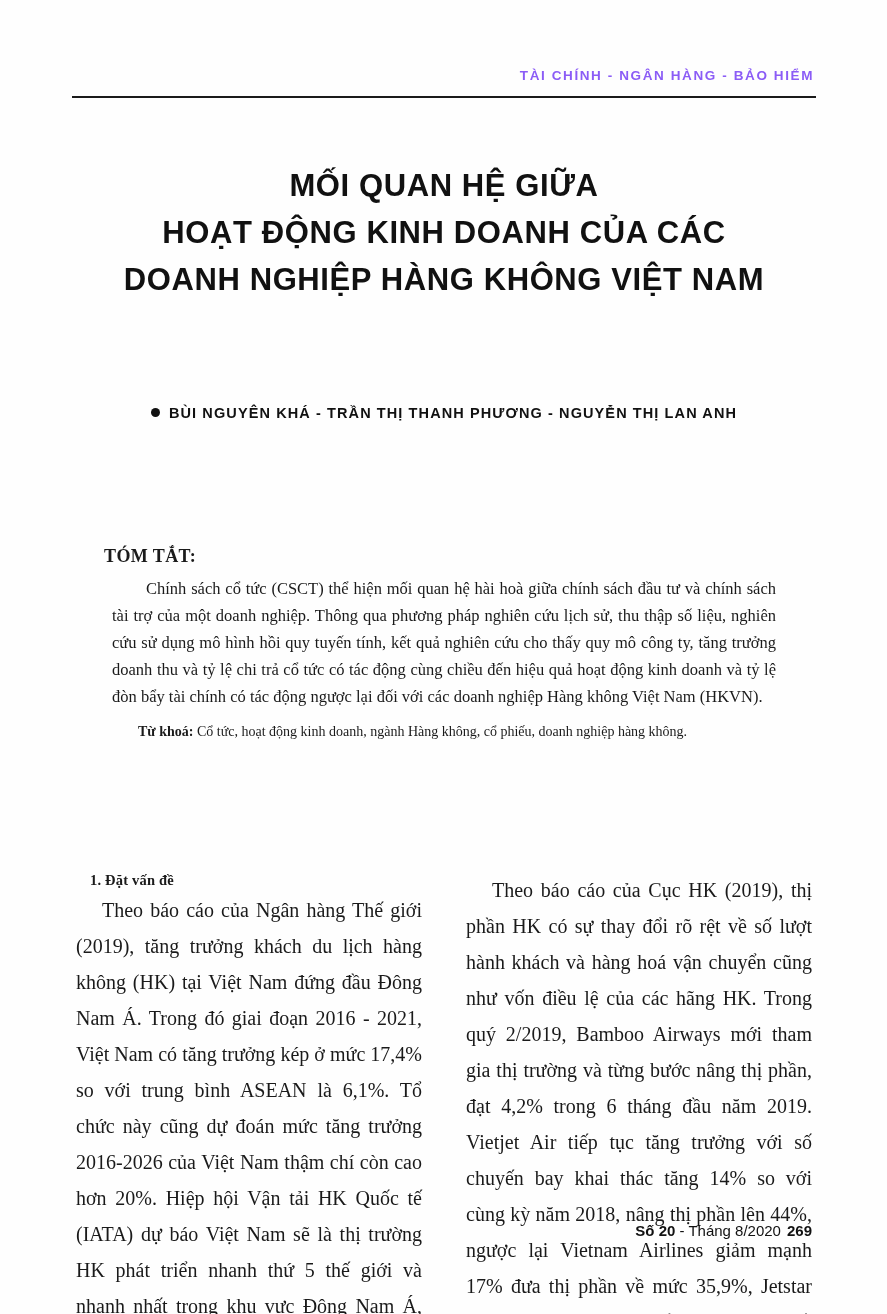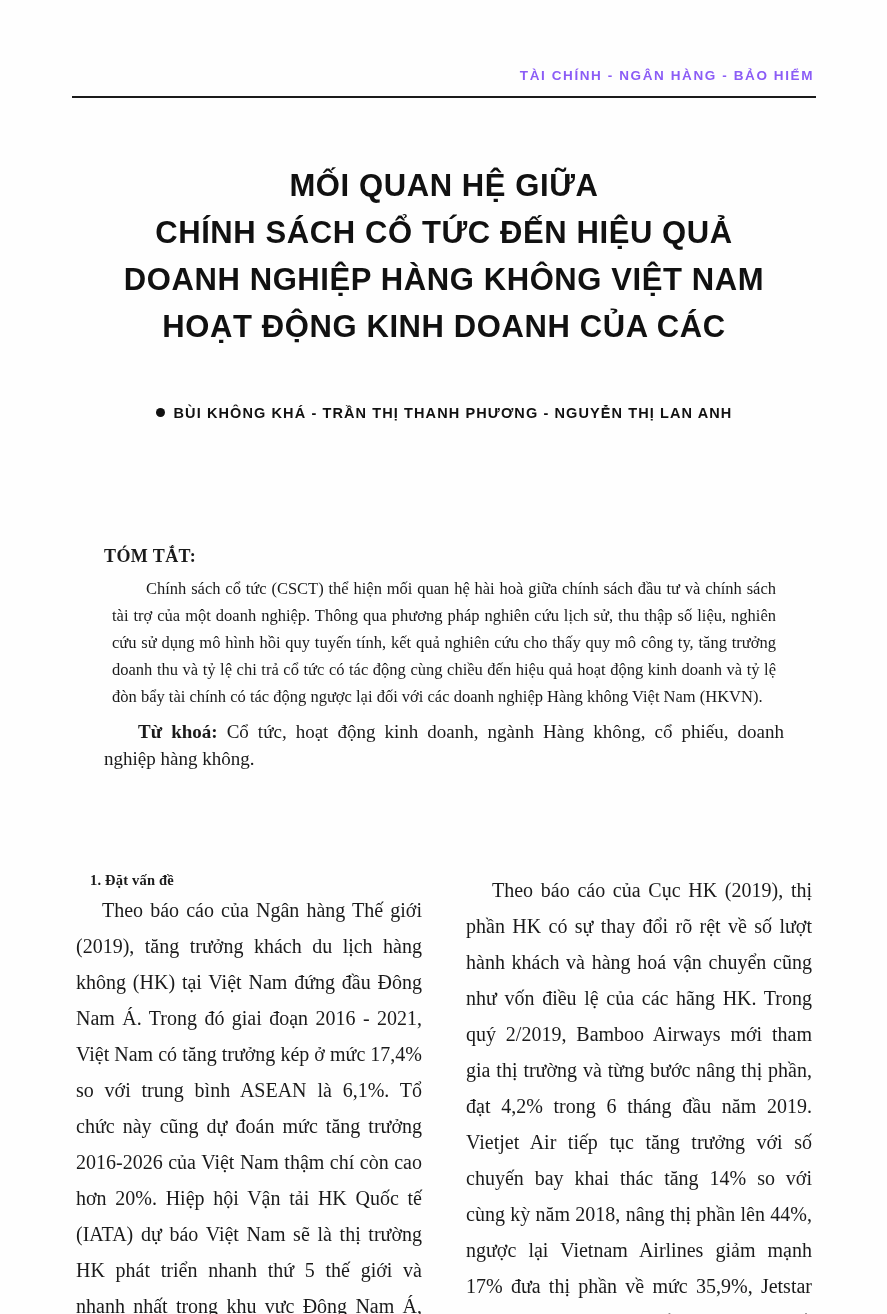--- a/index.html
+++ b/index.html
@@ -106,21 +106,21 @@
     margin-bottom: 6px;
   }
   .abstract-p {
     font-size: 16.5px;
     line-height: 27px;
     text-align: justify;
     text-indent: 34px;
     margin: 8px;
   }
   .abstract-kw {
-    font-size: 19px;
+    font-size: 14px;
     line-height: 27px;
     text-align: justify;
     text-indent: 34px;
     margin: 0;
   }
   .kw-label {
     font-weight: bold;
   }
 
   
@@ -176,39 +176,41 @@
 
 <div class="page">
 
   <div class="header-band">
     <span class="header-label">TÀI CHÍNH - NGÂN HÀNG - BẢO HIỂM</span>
   </div>
   <div class="header-rule"></div>
 
   <div class="title-block">
     <div class="title-line">MỐI QUAN HỆ GIỮA</div>
-    <div class="title-line">CHÍNH SÁCH CỔ TỨC ĐẾN HIỆU QUẢ</div>
+    <div class="title-line">HOẠT ĐỘNG KINH DOANH CỦA CÁC</div>
     <div class="title-line">DOANH NGHIỆP HÀNG KHÔNG VIỆT NAM</div>
-    <div class="title-line">HOẠT ĐỘNG KINH DOANH CỦA CÁC</div>
   </div>
 
   <div class="authors">
-    <span class="bullet-dot"></span><span>BÙI KHÔNG KHÁ - TRẦN THỊ THANH PHƯƠNG - NGUYỄN THỊ LAN ANH</span>
+    <span class="bullet-dot"></span><span>BÙI NGUYÊN KHÁ - TRẦN THỊ THANH PHƯƠNG - NGUYỄN THỊ LAN ANH</span>
   </div>
 
   <div class="abstract">
     <div class="abstract-heading">TÓM TẮT:</div>
     <p class="abstract-p">Chính sách cổ tức (CSCT) thể hiện mối quan hệ hài hoà giữa chính sách đầu tư và chính sách tài trợ của một doanh nghiệp. Thông qua phương pháp nghiên cứu lịch sử, thu thập số liệu, nghiên cứu sử dụng mô hình hồi quy tuyến tính, kết quả nghiên cứu cho thấy quy mô công ty, tăng trưởng doanh thu và tỷ lệ chi trả cổ tức có tác động cùng chiều đến hiệu quả hoạt động kinh doanh và tỷ lệ đòn bẩy tài chính có tác động ngược lại đối với các doanh nghiệp Hàng không Việt Nam (HKVN).</p>
     <p class="abstract-kw"><span class="kw-label">Từ khoá:</span><span> Cổ tức, hoạt động kinh doanh, ngành Hàng không, cổ phiếu, doanh nghiệp hàng không.</span></p>
   </div>
 
   <div class="body-cols">
     <div class="col">
       <div class="sec-heading">1. Đặt vấn đề</div>
       <p>Theo báo cáo của Ngân hàng Thế giới (2019), tăng trưởng khách du lịch hàng không (HK) tại Việt Nam đứng đầu Đông Nam Á. Trong đó giai đoạn 2016 - 2021, Việt Nam có tăng trưởng kép ở mức 17,4% so với trung bình ASEAN là 6,1%. Tổ chức này cũng dự đoán mức tăng trưởng 2016-2026 của Việt Nam thậm chí còn cao hơn 20%. Hiệp hội Vận tải HK Quốc tế (IATA) dự báo Việt Nam sẽ là thị trường HK phát triển nhanh thứ 5 thế giới và nhanh nhất trong khu vực Đông Nam Á, dự kiến sẽ đạt mức tăng trưởng trung bình trên 10% trong 5 năm tới và cán mốc 150 triệu lượt hành khách vận chuyển vào năm 2035.</p>
     </div>
     <div class="col">
       <p>Theo báo cáo của Cục HK (2019), thị phần HK có sự thay đổi rõ rệt về số lượt hành khách và hàng hoá vận chuyển cũng như vốn điều lệ của các hãng HK. Trong quý 2/2019, Bamboo Airways mới tham gia thị trường và từng bước nâng thị phần, đạt 4,2% trong 6 tháng đầu năm 2019. Vietjet Air tiếp tục tăng trưởng với số chuyến bay khai thác tăng 14% so với cùng kỳ năm 2018, nâng thị phần lên 44%, ngược lại Vietnam Airlines giảm mạnh 17% đưa thị phần về mức 35,9%, Jetstar Pacific và VASCO 2 chiếm 13,9%. Tỷ suất sinh lời của ngành HK thường cao hơn so với các ngành hàng khác, điển hình những công ty như ACV với tỷ suất lợi nhuận năm 2019 đạt khoảng 44,8%, còn tỷ suất</p>
     </div>
   </div>
 
+  <div class="footer">
+    <span class="issue">Số 20</span><span class="issue-rest"> - Tháng 8/2020</span><span class="pageno">269</span>
+  </div>
 
 </div>
 
 </body></html>

